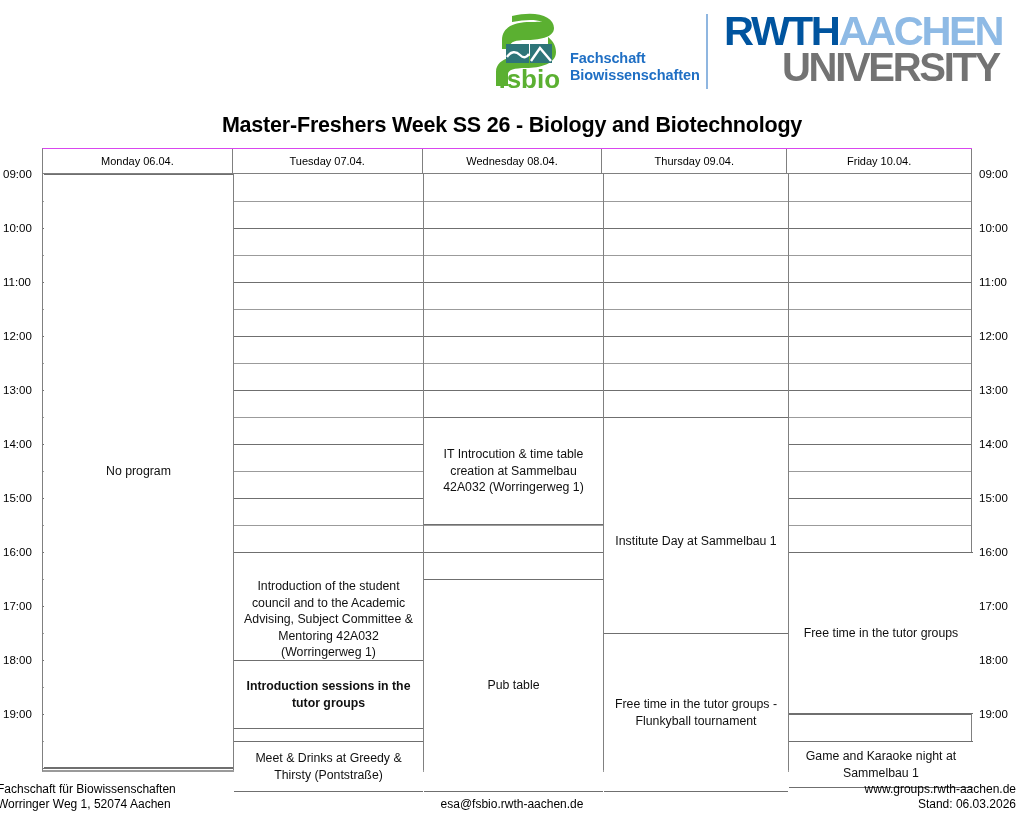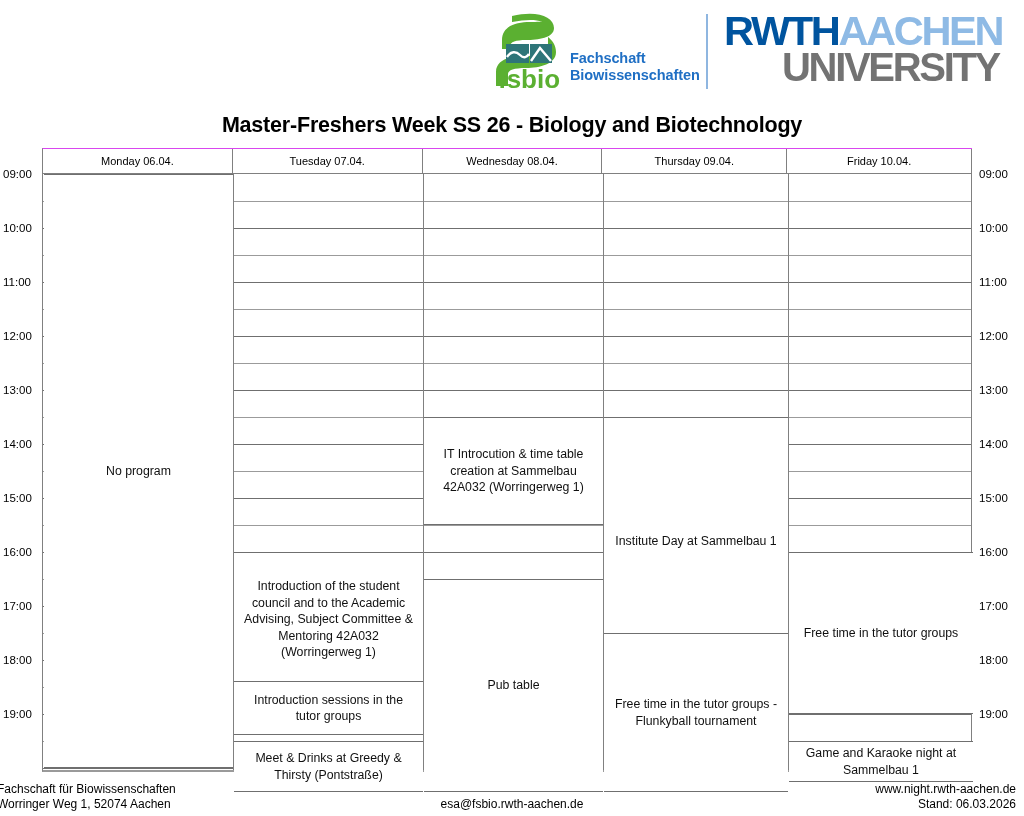--- a/index.html
+++ b/index.html
@@ -321,50 +321,50 @@
       <div class="col-sep" style="left: 190px;"></div>
       <div class="col-sep" style="left: 380px;"></div>
       <div class="col-sep" style="left: 560px;"></div>
       <div class="col-sep" style="left: 745px;"></div>
       <div class="event" style="left: 1px; width: 189px; top: 0px; height: 594px;">
         <span>No program</span>
       </div>
       <div class="event" style="left: 191px; width: 189px; top: 378px; height: 135px;">
         <span>Introduction of the student council and to the Academic Advising, Subject Committee &amp; Mentoring 42A032 (Worringerweg 1)</span>
       </div>
-      <div class="event" style="left: 191px; width: 189px; top: 507px; height: 54px;">
+      <div class="event" style="left: 191px; width: 189px; top: 486px; height: 69px; font-weight: bold;">
         <span>Introduction sessions in the tutor groups</span>
       </div>
       <div class="event" style="left: 191px; width: 189px; top: 567px; height: 51.3px;">
         <span>Meet &amp; Drinks at Greedy &amp; Thirsty (Pontstraße)</span>
       </div>
       <div class="event" style="left: 381px; width: 179px; top: 243px; height: 108px;">
         <span>IT Introcution &amp;  time table creation at Sammelbau 42A032 (Worringerweg 1)</span>
       </div>
       <div class="event" style="left: 381px; width: 179px; top: 405px; height: 213.3px;">
         <span>Pub table</span>
       </div>
       <div class="event" style="left: 561px; width: 184px; top: 243px; height: 249px;">
         <span>Institute Day at Sammelbau 1</span>
       </div>
       <div class="event" style="left: 746px; width: 184px; top: 378px; height: 162px;">
         <span>Free time in the tutor groups</span>
       </div>
       <div class="event" style="left: 561px; width: 184px; top: 459px; height: 159.3px;">
         <span>Free time in the tutor groups  - Flunkyball tournament</span>
       </div>
-      <div class="event" style="left: 746px; width: 184px; top: 567px; height: 41px;">
+      <div class="event" style="left: 746px; width: 184px; top: 567px; height: 47px;">
         <span>Game and Karaoke night at Sammelbau 1</span>
       </div>
     </div>
 </div>
 
 <div class="footer">
   <div class="footer-left">
     <div>Fachschaft für Biowissenschaften</div>
     <div>Worringer Weg 1, 52074 Aachen</div>
   </div>
   <div class="footer-center">esa@fsbio.rwth-aachen.de</div>
   <div class="footer-right">
-    <div>www.night.rwth-aachen.de</div>
+    <div>www.groups.rwth-aachen.de</div>
     <div>Stand: 06.03.2026</div>
   </div>
 </div>
 
 </body></html>

